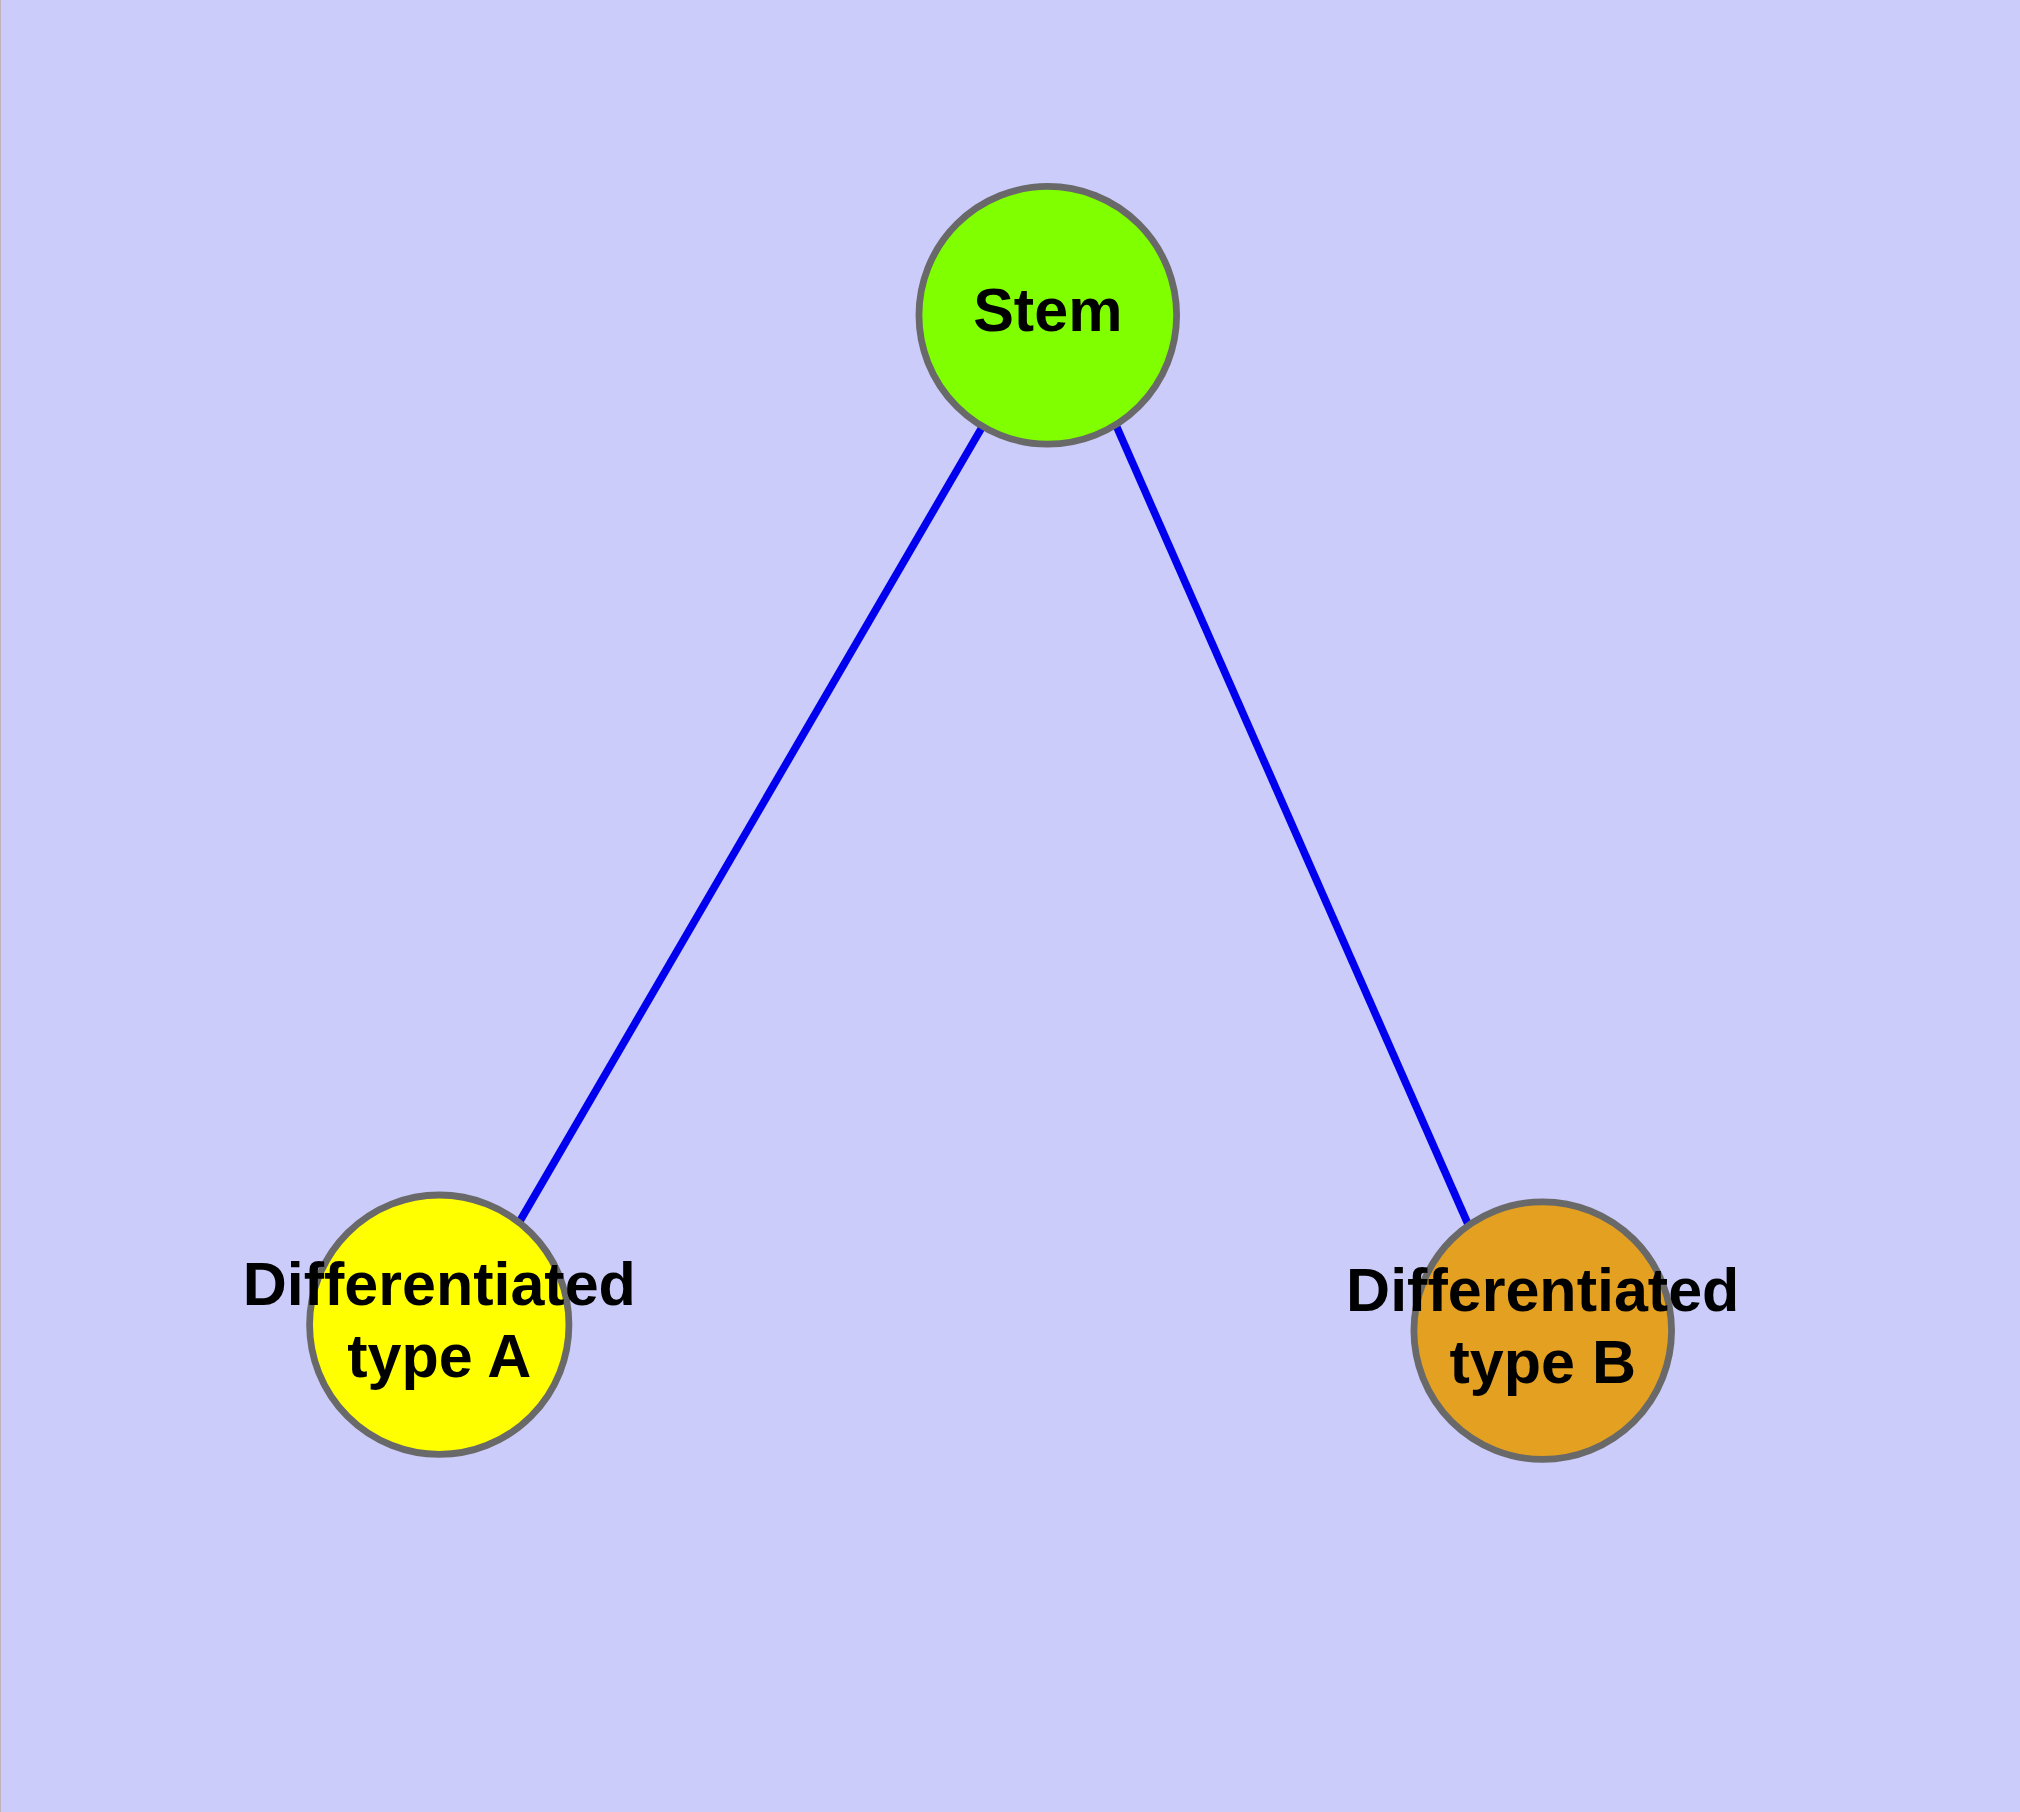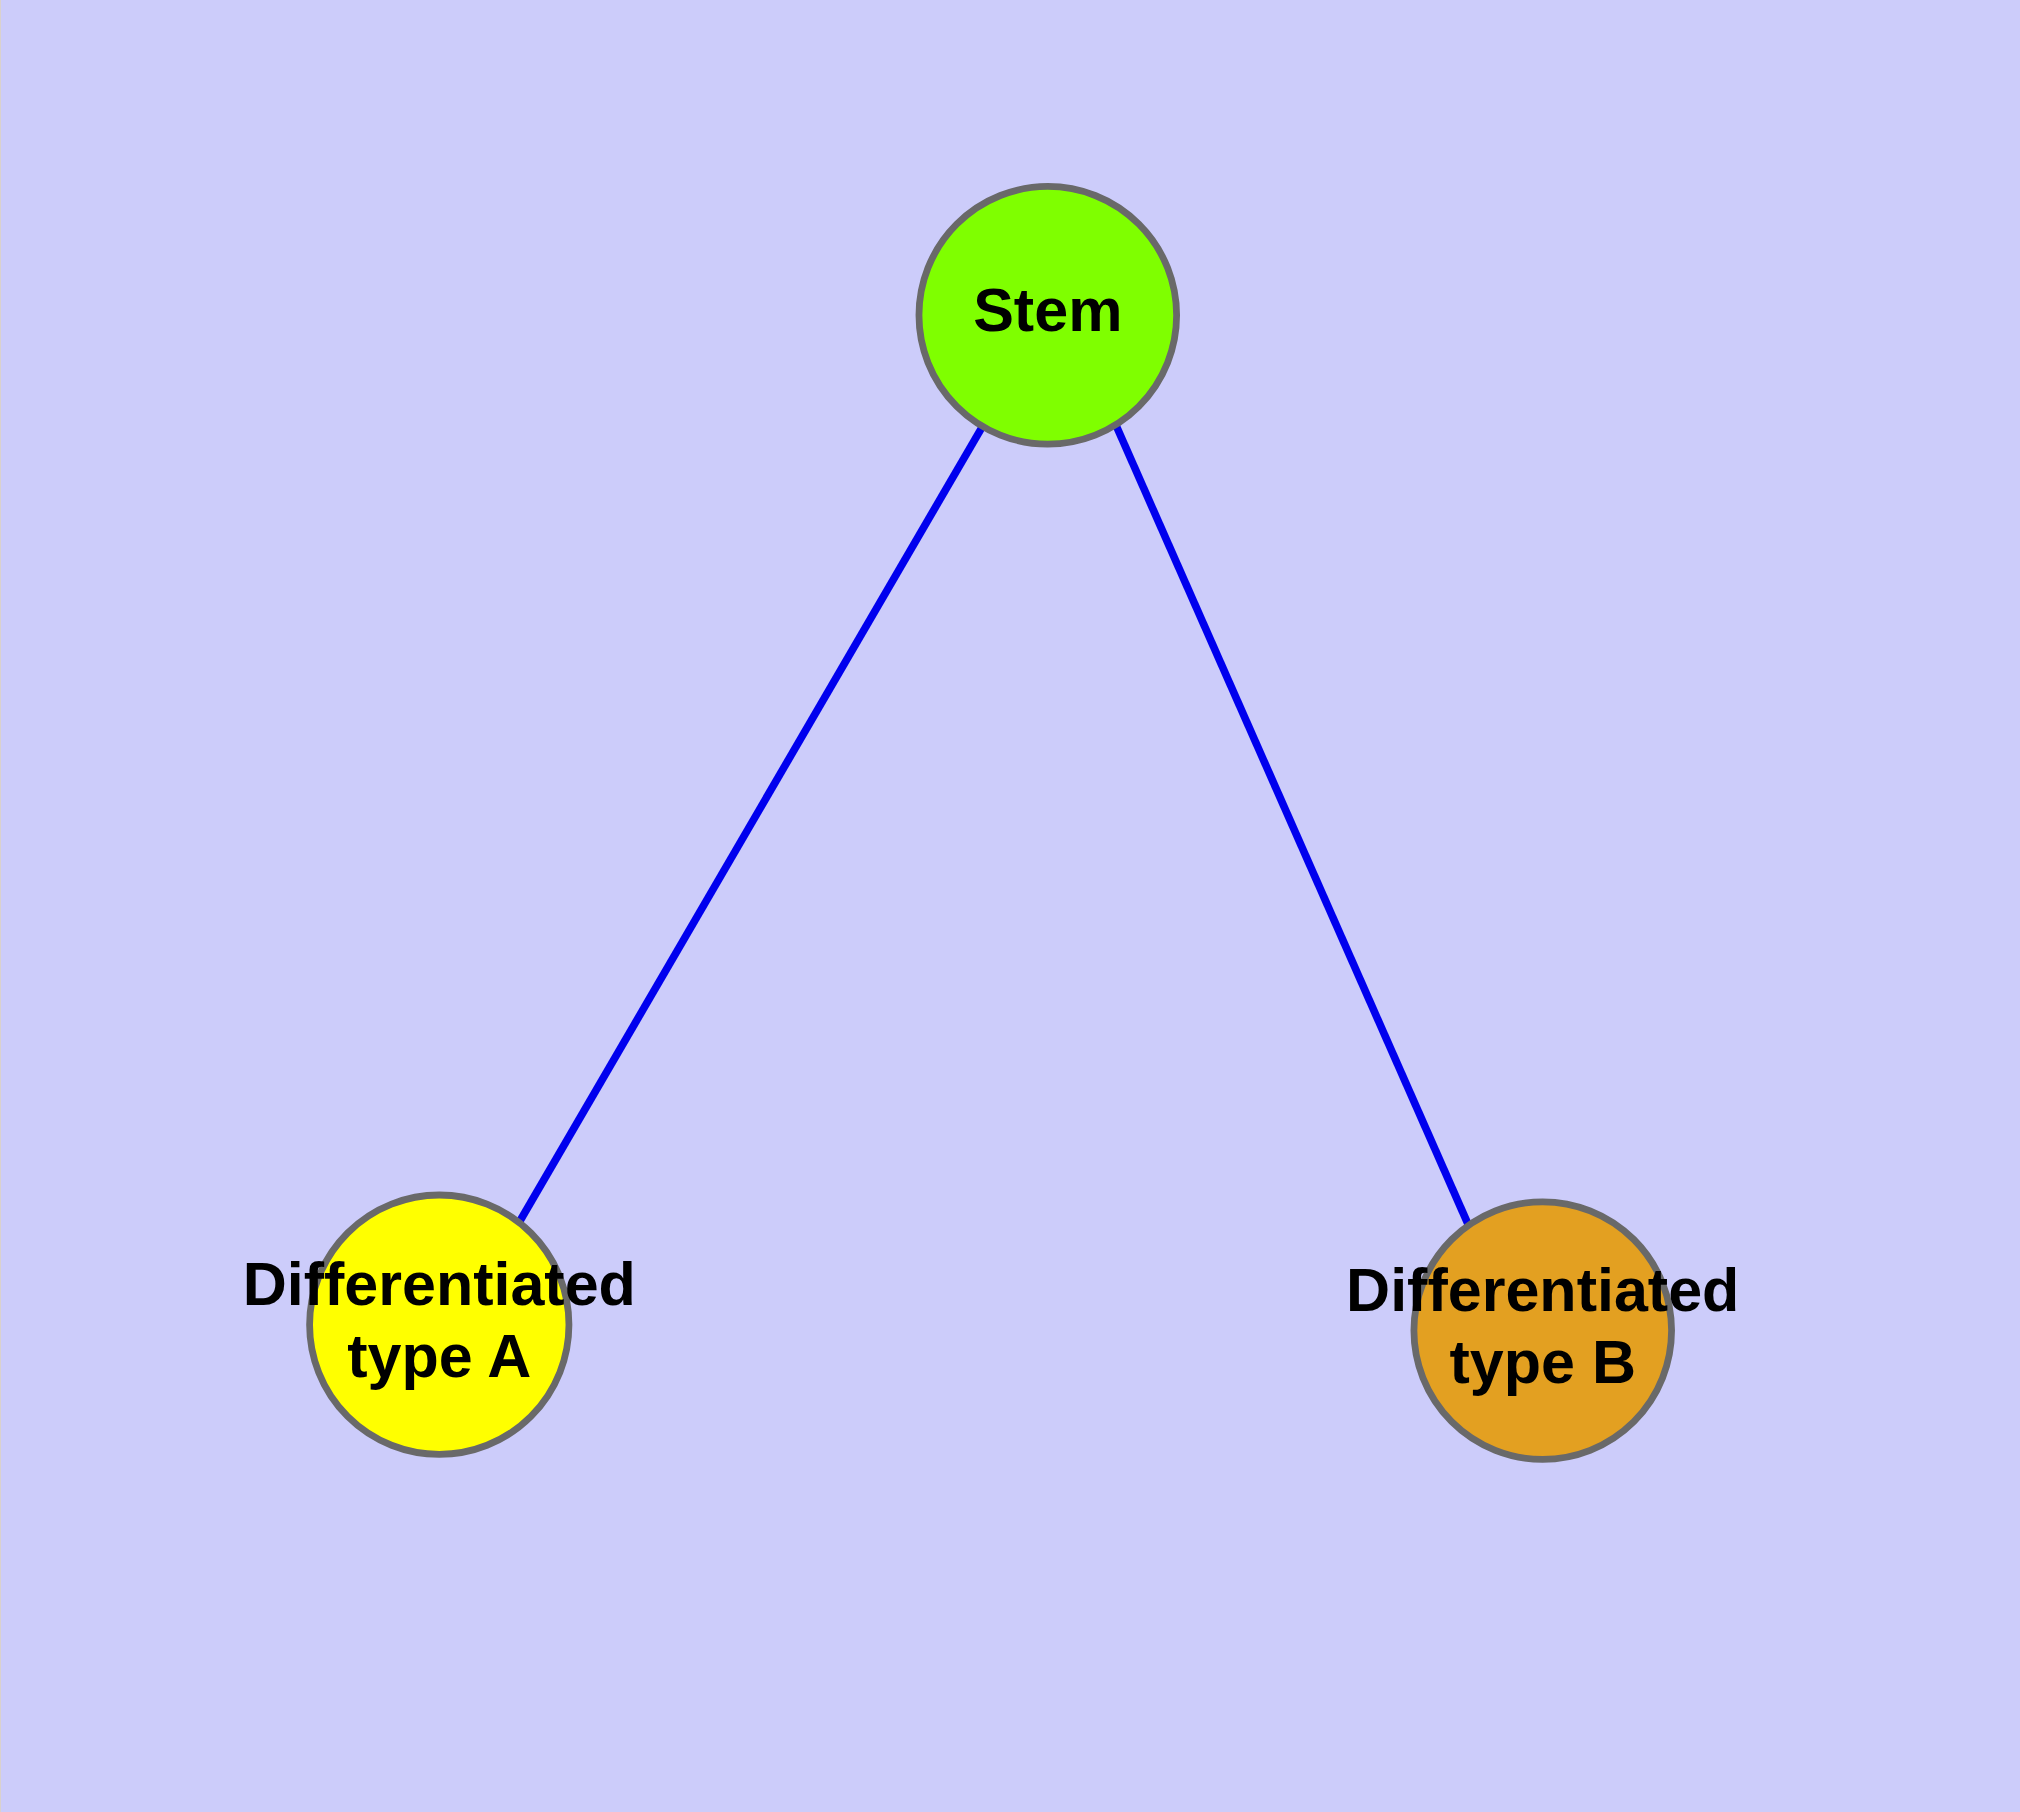--- a/index.html
+++ b/index.html
@@ -33,21 +33,21 @@
     dominant-baseline: middle;
     paint-order: normal;
   }
   .node-label tspan {
     font-family: "Liberation Sans", sans-serif;
   }
 </style>
 </head>
 <body>
 
-<div id="canvas" style="background: #fde047; width: 2021px; height: 1812px;">
+<div id="canvas" style="background: #a16207; width: 2021px; height: 1812px;">
   <svg id="graph-svg" viewBox="0 0 2384 2138" xmlns="http://www.w3.org/2000/svg">
 
     <rect id="bg-rect" x="0" y="0" width="2384" height="2138" fill="#CCCCFA"></rect>
 
     <g id="edges-layer">
         <line x1="1159" y1="503" x2="613" y2="1441" stroke="#0000EE" stroke-width="9" stroke-linecap="butt"></line>
         <line x1="1317" y1="503" x2="1733" y2="1447" stroke="#0000EE" stroke-width="9" stroke-linecap="butt"></line>
       </g>
     <g id="nodes-layer">
         <circle cx="1236" cy="372" r="152" fill="#7FFF00" stroke="#696969" stroke-width="8"></circle>

